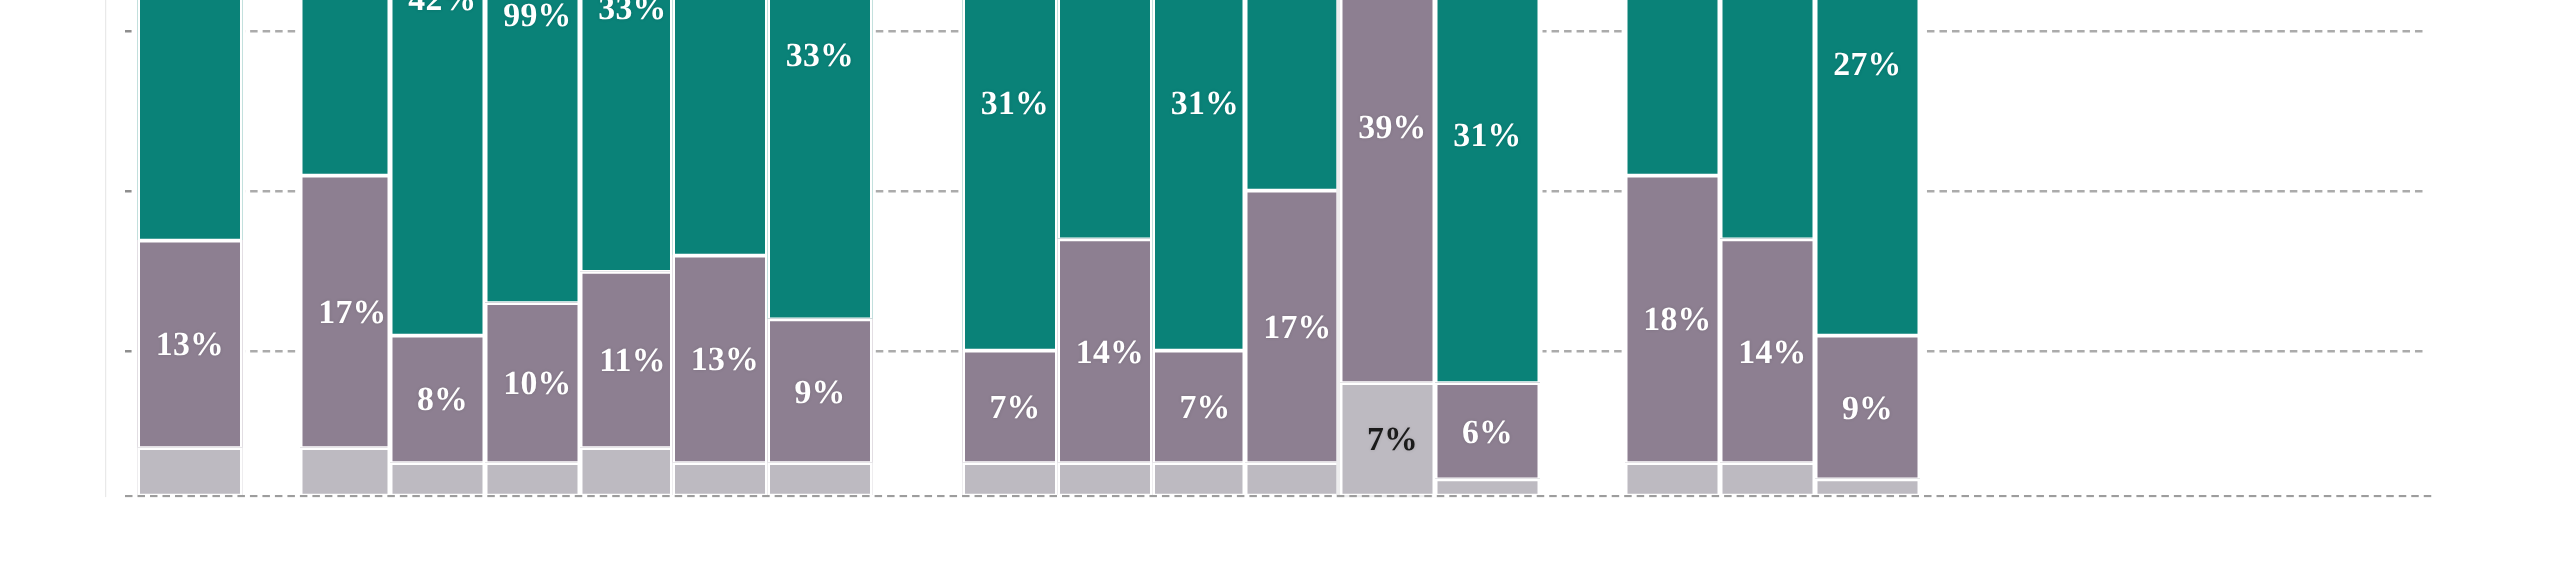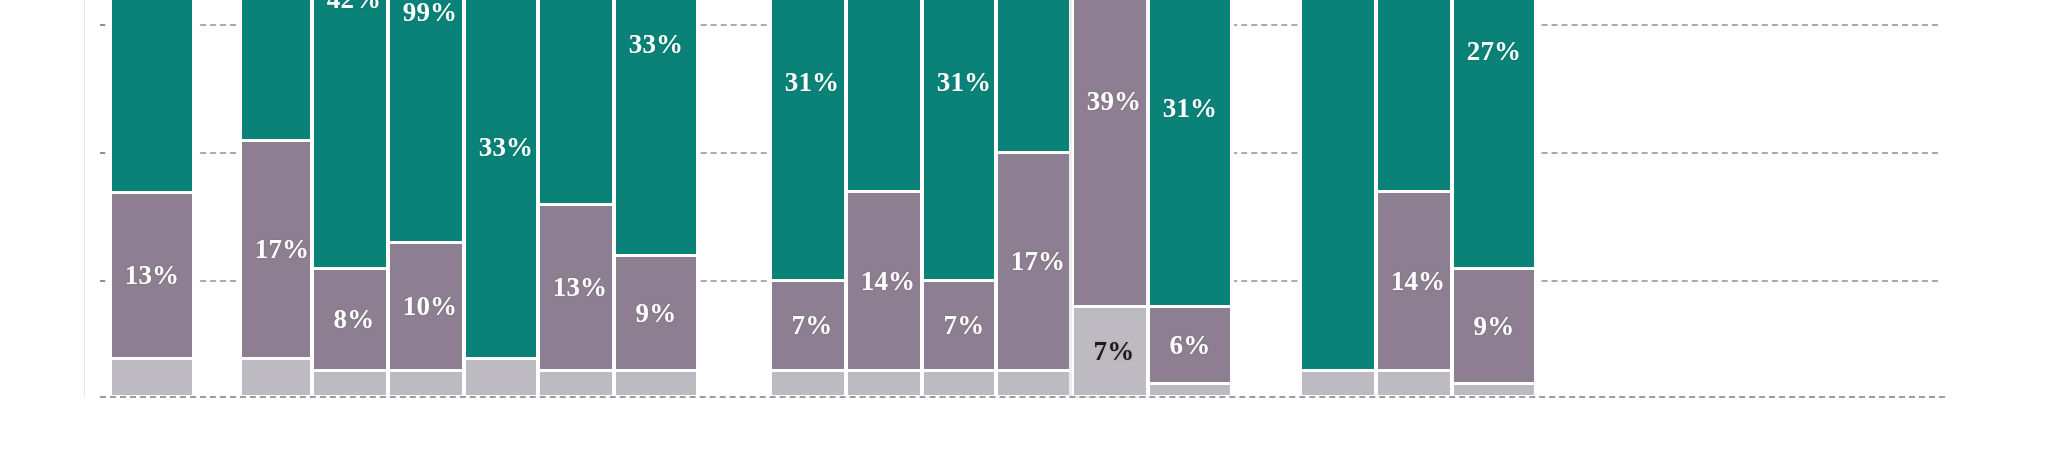--- a/index.html
+++ b/index.html
@@ -147,20 +147,23 @@
             <span class="lbl">10%</span>
           </div>
           <div class="seg s-light no-label" style="height: 26px; flex: 0 0 26px;">
             <span class="lbl"></span>
           </div>
         </div>
         <div class="bar" style="left: 464px; width: 84px; height: 1062px; bottom: 2px;">
           <div class="seg s-mid" style="height: 422px; flex: 0 0 422px;">
             <span class="lbl">33%</span>
           </div>
+          <div class="seg s-mauve" style="height: 141px; flex: 0 0 141px;">
+            <span class="lbl">11%</span>
+          </div>
           <div class="seg s-light no-label" style="height: 38px; flex: 0 0 38px;">
             <span class="lbl"></span>
           </div>
         </div>
         <div class="bar" style="left: 538px; width: 84px; height: 1190px; bottom: 2px;">
           <div class="seg s-mid" style="height: 499px; flex: 0 0 499px;"></div>
           <div class="seg s-mauve" style="height: 166px; flex: 0 0 166px;">
             <span class="lbl">13%</span>
           </div>
           <div class="seg s-light no-label" style="height: 26px; flex: 0 0 26px;">
@@ -232,20 +235,23 @@
           </div>
           <div class="seg s-mauve" style="height: 77px; flex: 0 0 77px;">
             <span class="lbl">6%</span>
           </div>
           <div class="seg s-light no-label" style="height: 13px; flex: 0 0 13px;">
             <span class="lbl"></span>
           </div>
         </div>
         <div class="bar" style="left: 1300px; width: 84px; height: 896px; bottom: 2px;">
           <div class="seg s-mid" style="height: 563px; flex: 0 0 563px;"></div>
+          <div class="seg s-mauve" style="height: 230px; flex: 0 0 230px;">
+            <span class="lbl">18%</span>
+          </div>
           <div class="seg s-light no-label" style="height: 26px; flex: 0 0 26px;">
             <span class="lbl"></span>
           </div>
         </div>
         <div class="bar" style="left: 1376px; width: 84px; height: 1114px; bottom: 2px;">
           <div class="seg s-mid" style="height: 422px; flex: 0 0 422px;"></div>
           <div class="seg s-mauve" style="height: 179px; flex: 0 0 179px;">
             <span class="lbl">14%</span>
           </div>
           <div class="seg s-light no-label" style="height: 26px; flex: 0 0 26px;">

